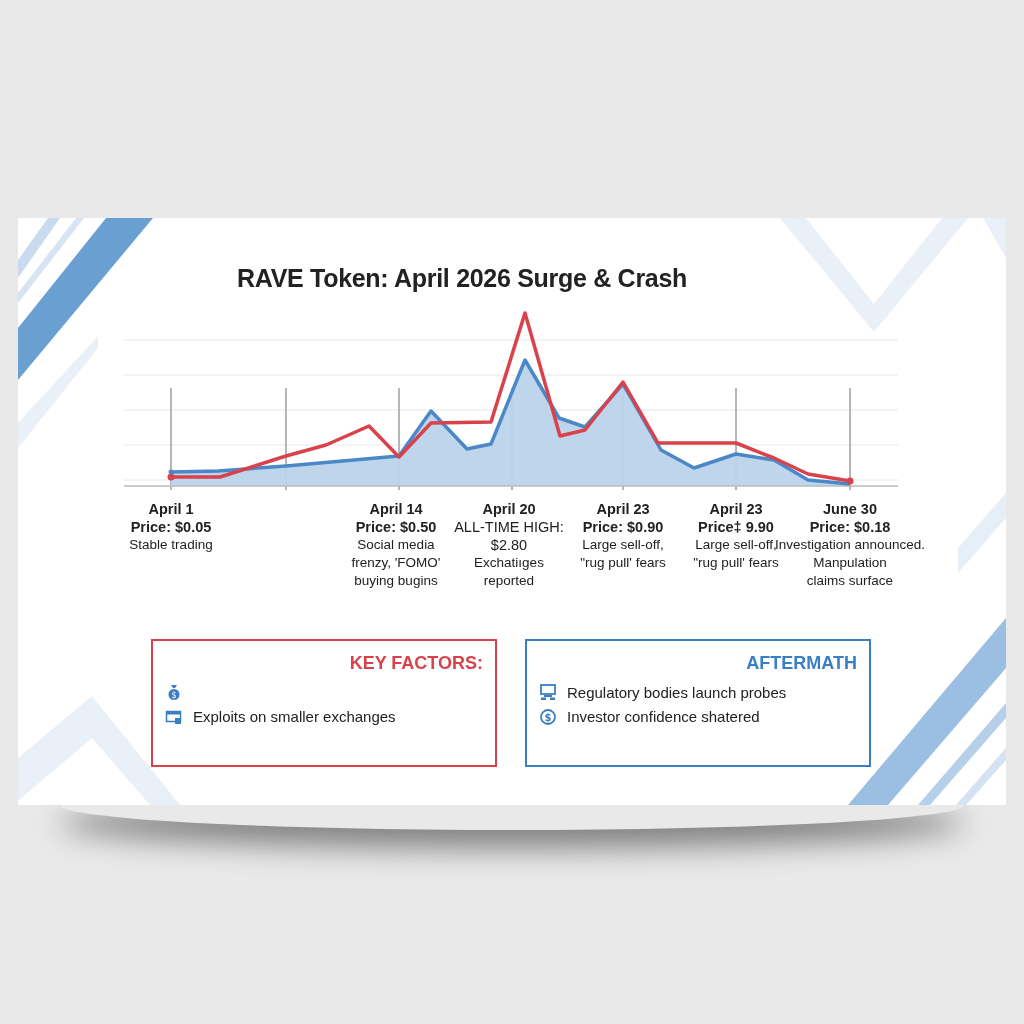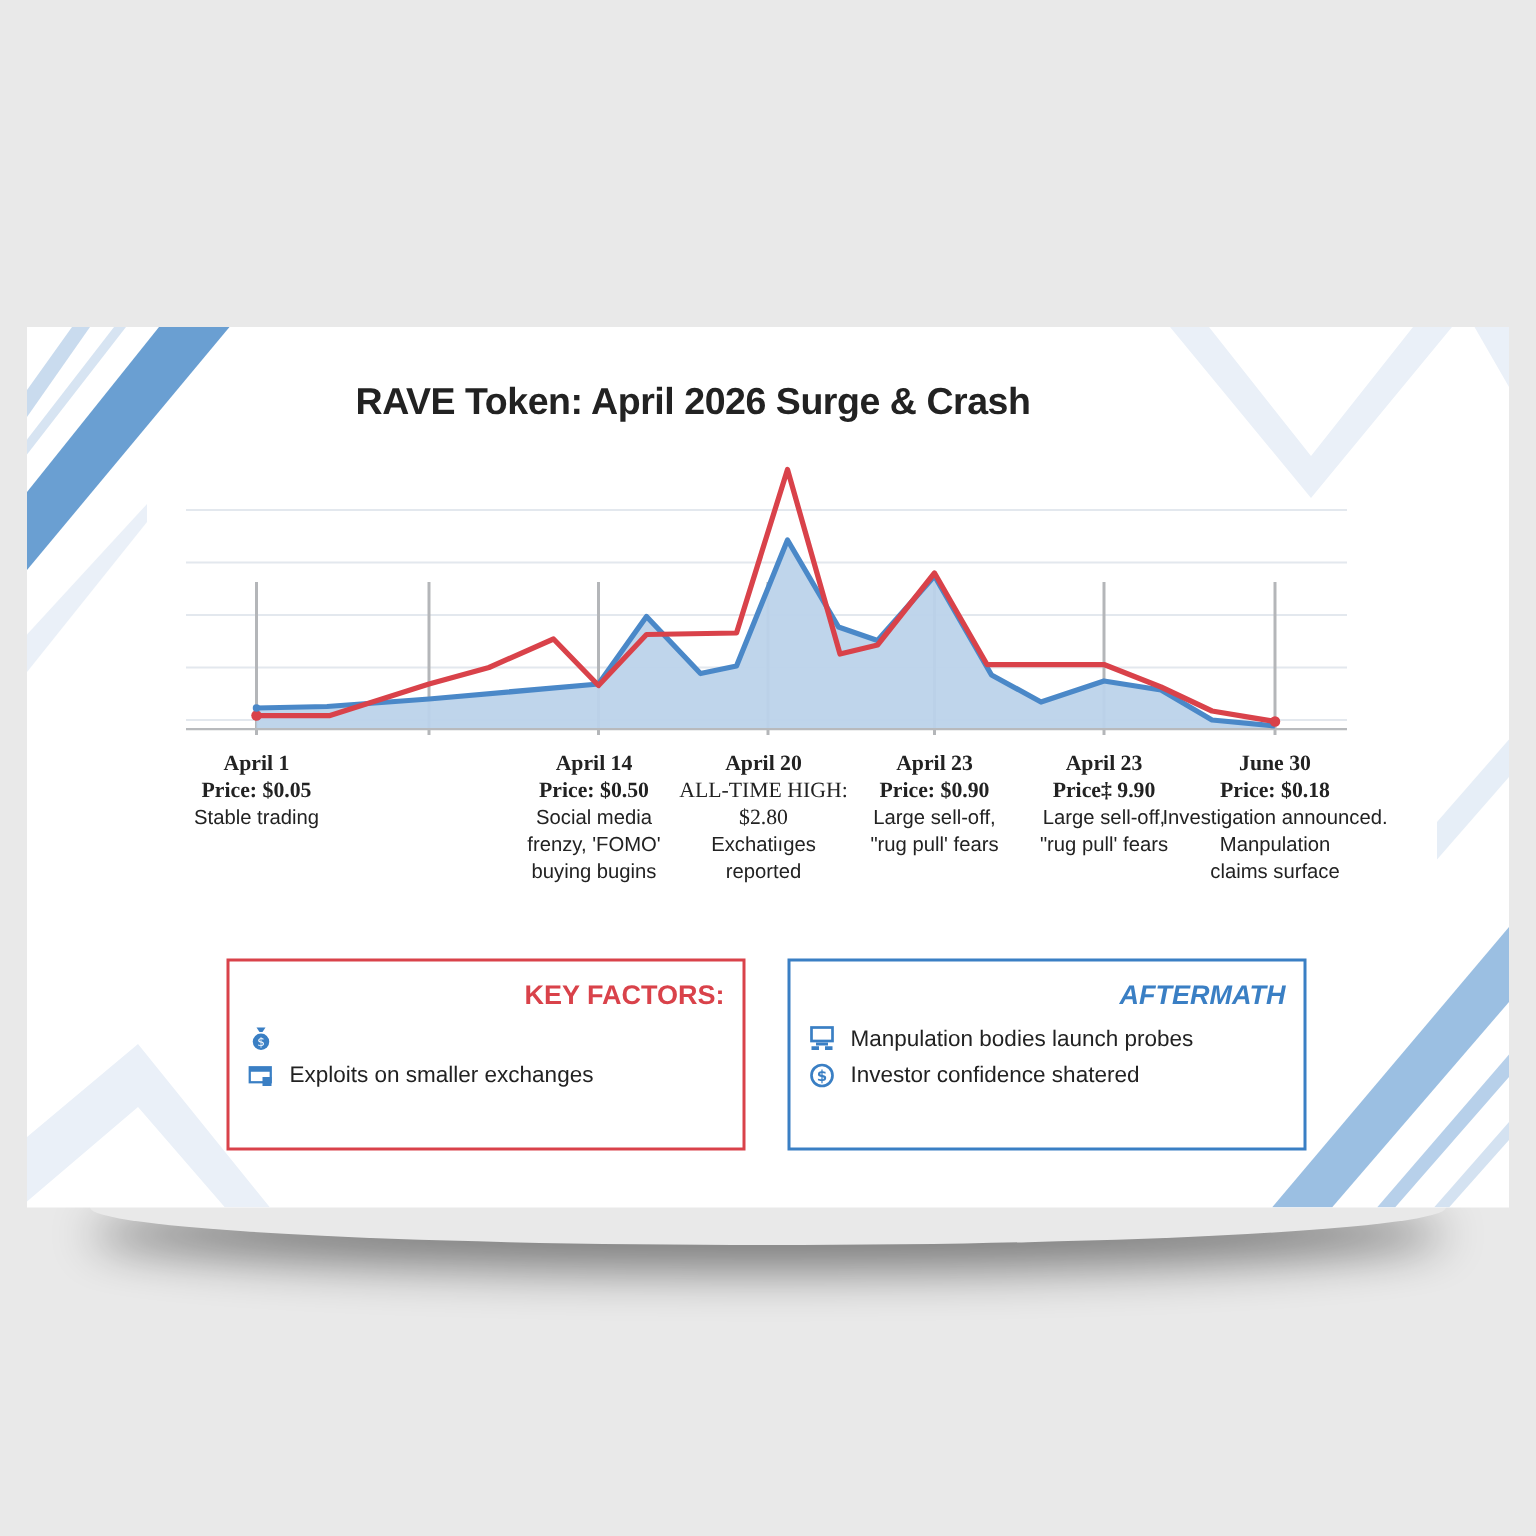--- a/index.html
+++ b/index.html
@@ -14,39 +14,39 @@
       border-radius: 50%;
       box-shadow: 0 18px 30px rgba(0,0,0,0.45);
       background: transparent;
     }
     .card {
       position: absolute; left: 18px; top: 218px; width: 988px; height: 587px;
       background: #ffffff; overflow: hidden;
     }
     .deco { position: absolute; left: 0; top: 0; width: 988px; height: 587px; }
     .title {
-      position: absolute; left: 0; top: 36px; width: 888px; text-align: center;
+      position: absolute; left: 0; top: 46px; width: 888px; text-align: center;
       font-size: 25px; font-weight: bold; color: #222; letter-spacing: -0.3px;
     }
     .chart { position: absolute; left: 0; top: 0; width: 988px; height: 587px; }
     .lbl {
       position: absolute; top: 282px; width: 150px; text-align: center;
       color: #222; line-height: 18px; font-size: 13.5px;
     }
-    .lbl .d, .lbl .p { font-weight: bold; font-size: 14.5px; display: block; font-family: Liberation Serif, serif; }
+    .lbl .d, .lbl .p { font-weight: bold; font-size: 14.5px; display: block; }
     .lbl .desc { display: block; font-size: 13.5px; }
     .box {
       position: absolute; top: 421px; height: 128px; border: 2px solid;
       box-sizing: border-box; padding: 12px 12px;
     }
     .box.key { left: 133px; width: 346px; border-color: #d9424a; }
     .box.after { left: 507px; width: 346px; border-color: #3a7fc4; }
     .box h3 { margin: 0 0 6px 0; font-size: 18px; font-weight: bold; text-align: right; }
     .box.key h3 { color: #d9424a; }
-    .box.after h3 { color: #3a7fc4; font-style: italic; }
+    .box.after h3 { color: #3a7fc4; }
     .item { display: flex; align-items: center; height: 24.5px; font-size: 15px; color: #222; }
     .item .ic { width: 18px; height: 18px; margin-right: 10px; display: inline-block; }
     .item .ic svg { width: 18px; height: 18px; display: block; }
   </style>
 </head>
 <body>
 
 <div class="shadow"></div>
 
 <div class="card">
@@ -169,21 +169,21 @@
     <h3>AFTERMATH</h3>
     <div class="item">
       <span class="ic">
         <svg viewBox="0 0 18 18">
             <rect x="2" y="2" width="14" height="9" fill="none" stroke="#3a7fc4" stroke-width="1.8"></rect>
             <rect x="5" y="12" width="8" height="2" fill="#3a7fc4"></rect>
             <rect x="2" y="14.5" width="5" height="2.5" fill="#3a7fc4"></rect>
             <rect x="11" y="14.5" width="5" height="2.5" fill="#3a7fc4"></rect>
           </svg>
       </span>
-      <span>Manpulation bodies launch probes</span>
+      <span>Regulatory bodies launch probes</span>
     </div>
     <div class="item">
       <span class="ic">
         <svg viewBox="0 0 18 18">
             <circle cx="9" cy="9" r="7" fill="none" stroke="#3a7fc4" stroke-width="1.8"></circle>
             <text x="9" y="12.5" font-size="10" text-anchor="middle" fill="#3a7fc4" font-weight="bold" font-family="DejaVu Sans, sans-serif">$</text>
           </svg>
       </span>
       <span>Investor confidence shatered</span>
     </div>

